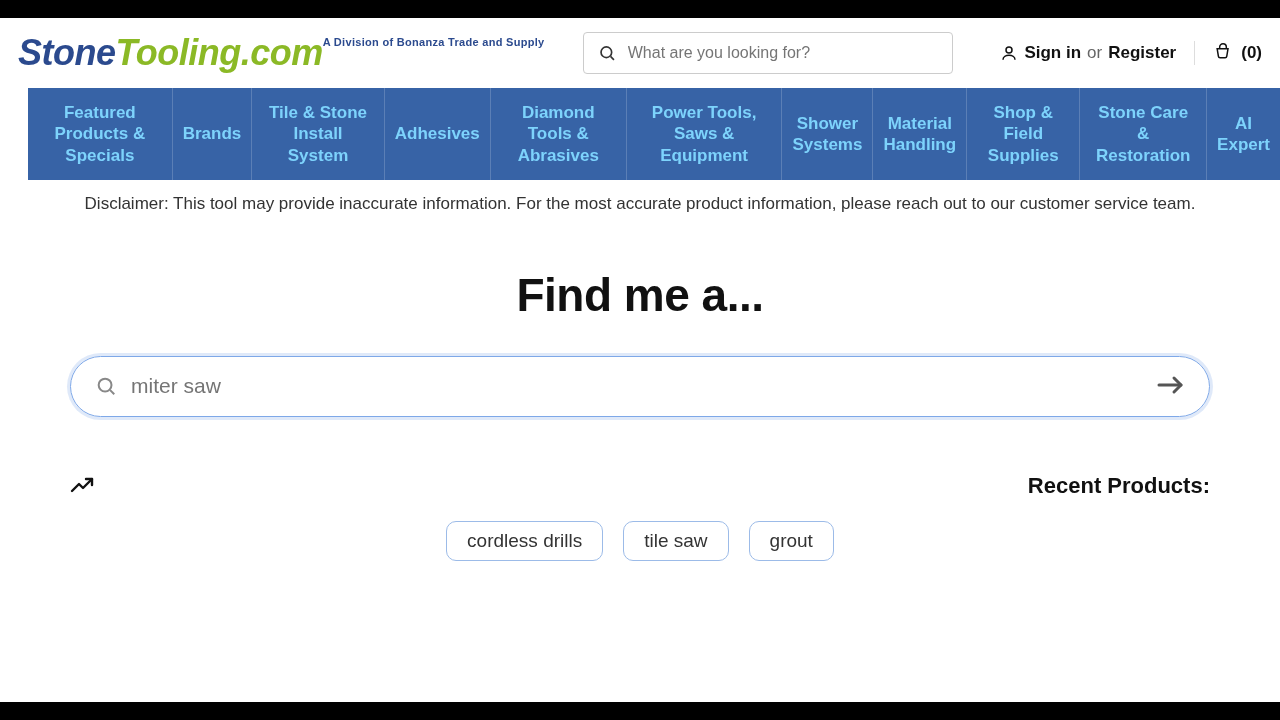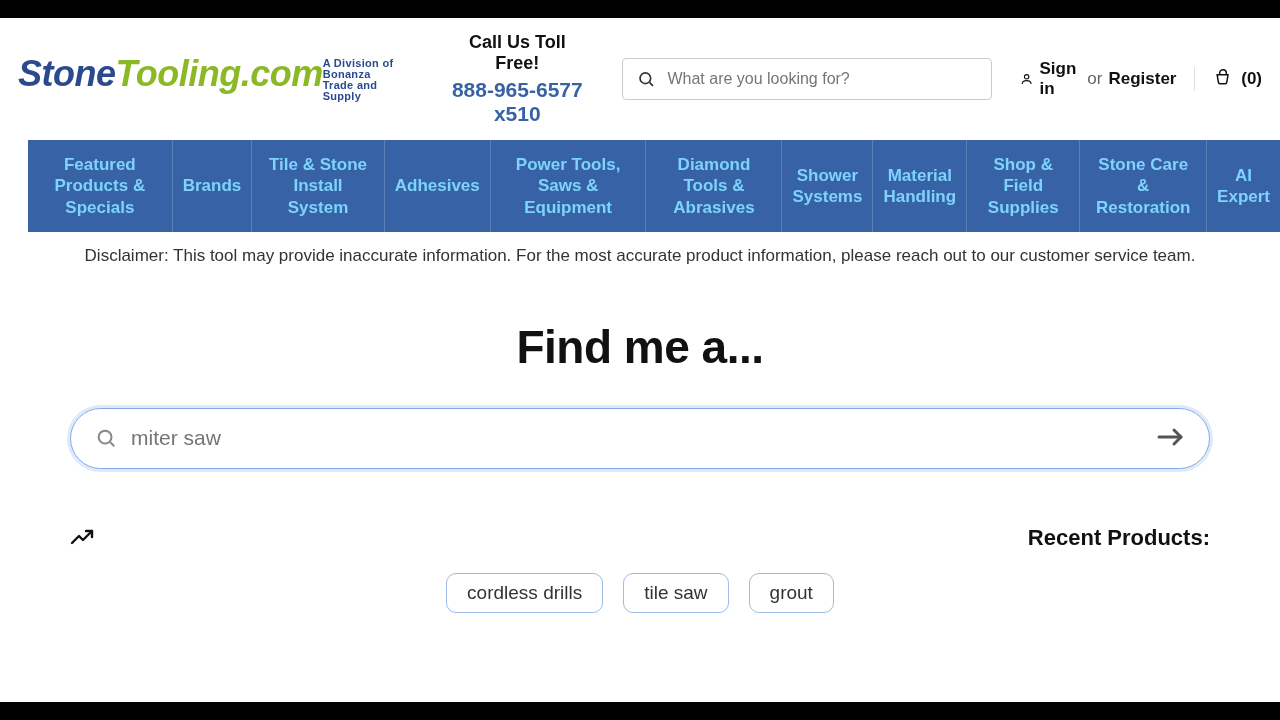--- a/index.html
+++ b/index.html
@@ -215,24 +215,20 @@
 <div class="topbar-black"></div>
 
 <div class="header">
   <div class="logo">
     <div class="logo-main">
       <span class="logo-stone">Stone</span><span class="logo-tooling">Tooling.com</span>
     </div>
     <div class="logo-sub">A Division of Bonanza Trade and Supply</div>
   </div>
 
-  <div class="call-block">
-    <div class="call-label">Call Us Toll Free!</div>
-    <div class="call-phone">888-965-6577 x510</div>
-  </div>
 
   <div class="search-wrap">
     <svg width="20" height="20" viewBox="0 0 24 24" fill="none" stroke="currentColor" stroke-width="2.2">
         <circle cx="11" cy="11" r="7"></circle>
         <line x1="21" y1="21" x2="16.5" y2="16.5"></line>
       </svg>
     <input class="search-input" placeholder="What are you looking for?" style="">
   </div>
 
   <div class="auth">
@@ -252,22 +248,22 @@
       <span>(0)</span>
     </div>
   </div>
 </div>
 
 <div class="nav">
   <div class="nav-item">Featured Products &amp; Specials</div>
   <div class="nav-item">Brands</div>
   <div class="nav-item">Tile &amp; Stone Install System</div>
   <div class="nav-item">Adhesives</div>
+  <div class="nav-item">Diamond Tools &amp; Abrasives</div>
   <div class="nav-item">Power Tools, Saws &amp; Equipment</div>
-  <div class="nav-item">Diamond Tools &amp; Abrasives</div>
   <div class="nav-item">Shower Systems</div>
   <div class="nav-item">Material Handling</div>
   <div class="nav-item">Shop &amp; Field Supplies</div>
   <div class="nav-item">Stone Care &amp; Restoration</div>
   <div class="nav-item">AI Expert</div>
 </div>
 
 <div class="disclaimer">Disclaimer: This tool may provide inaccurate information. For the most accurate product information, please reach out to our customer service team.</div>
 
 <div class="main">

